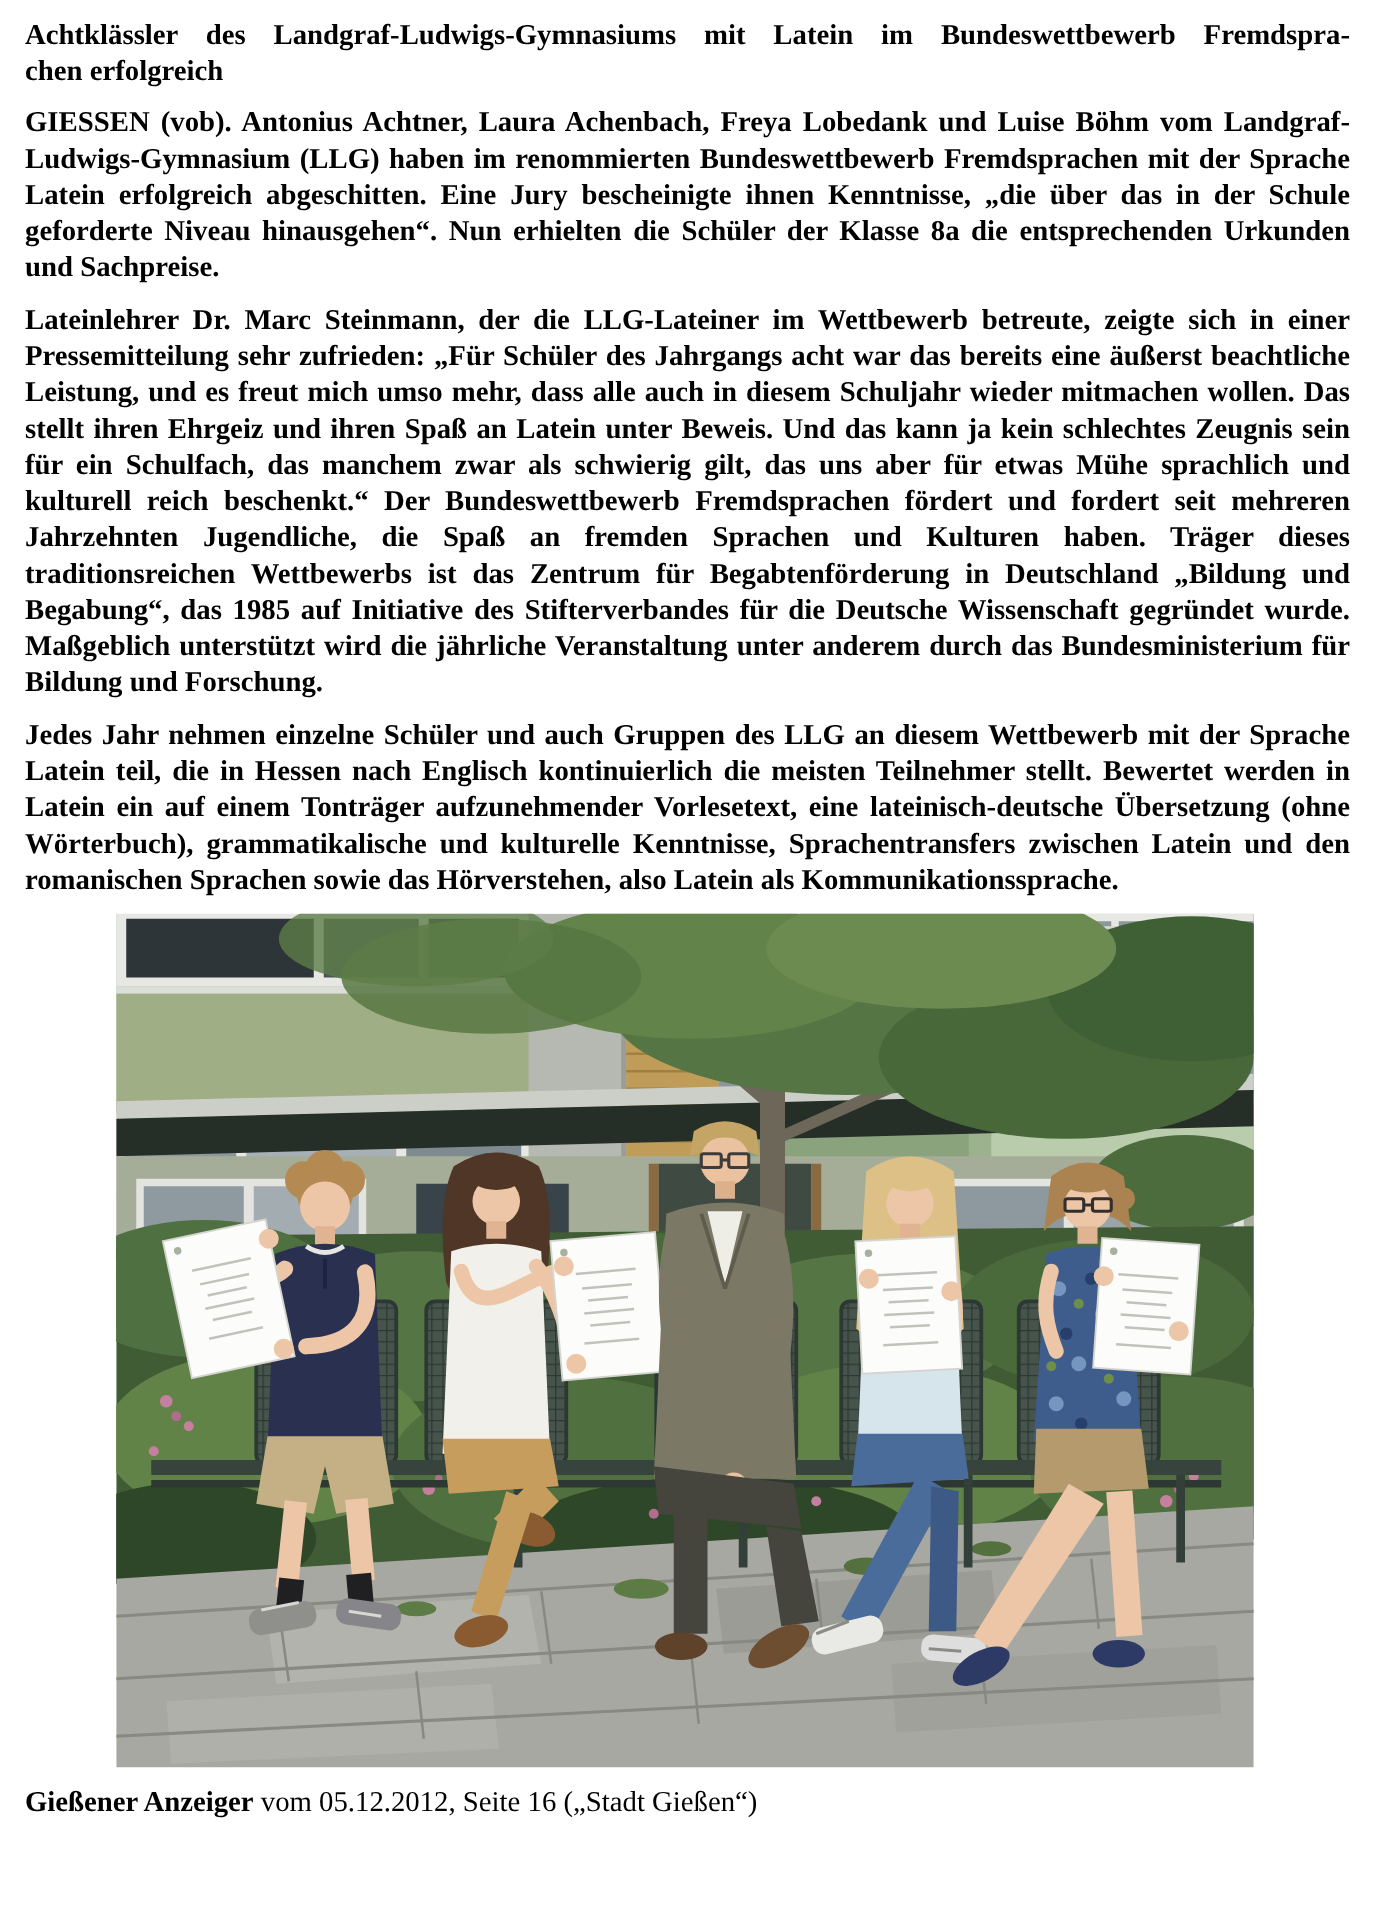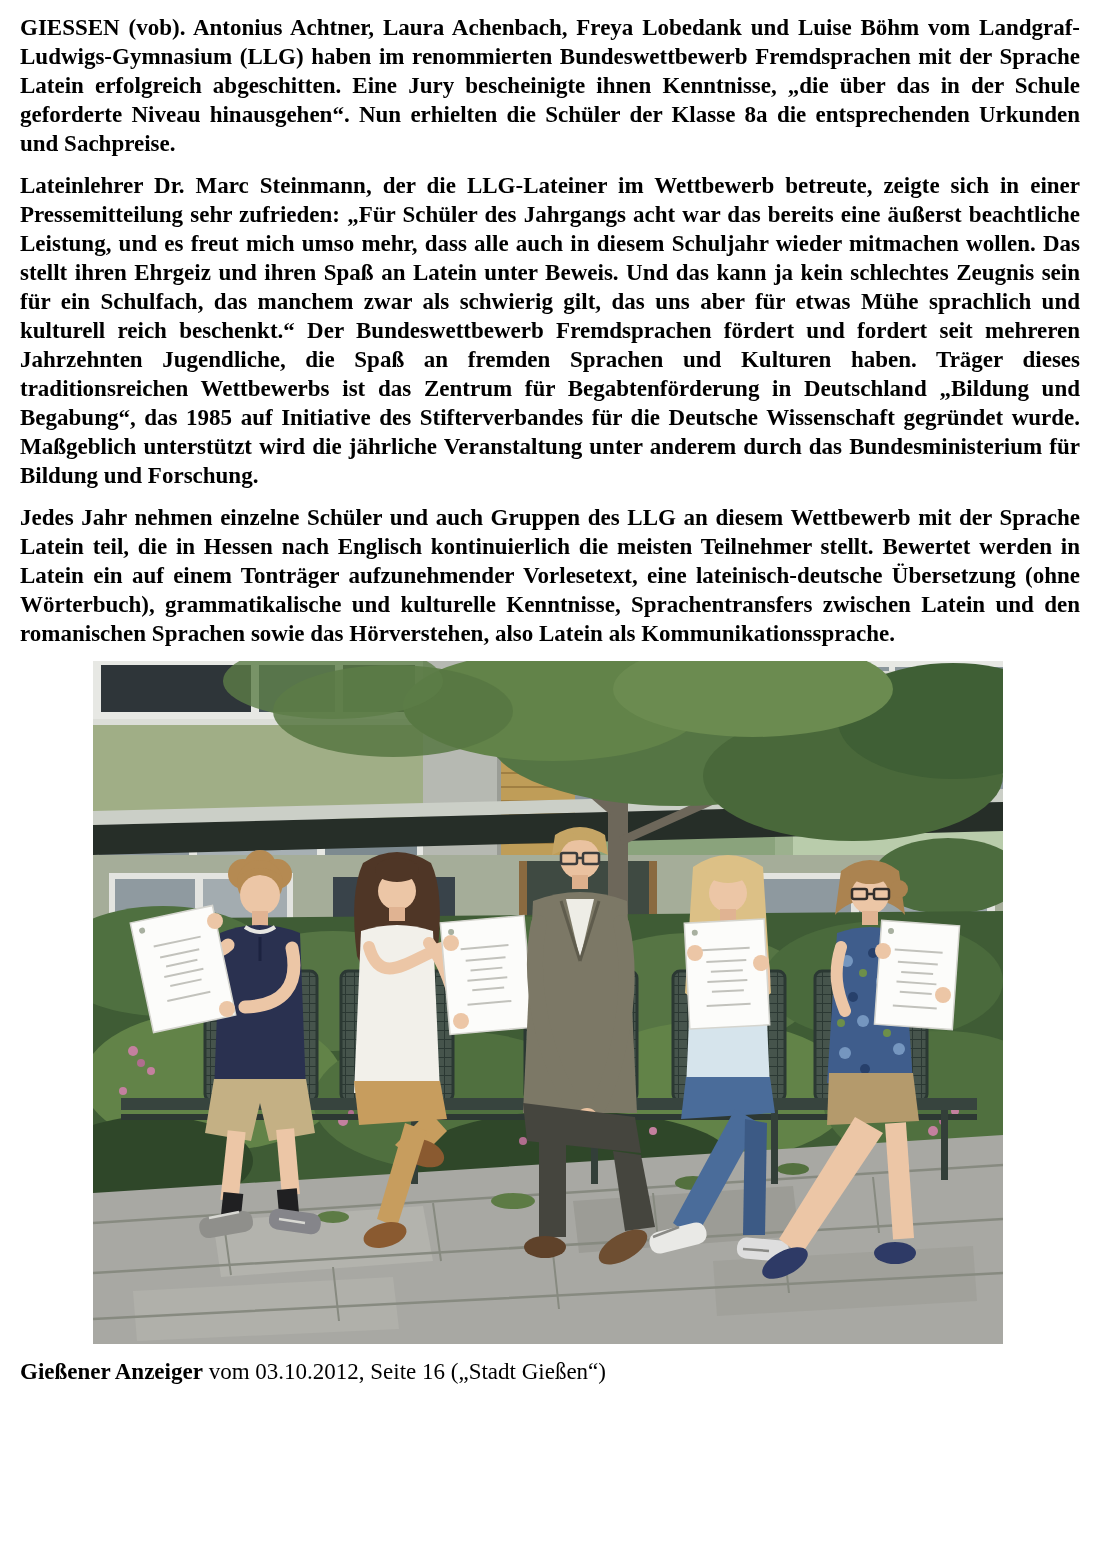--- a/index.html
+++ b/index.html
@@ -16,20 +16,24 @@
   figure.photo-fig svg{display:block;}
   p.caption{font-size:23px;line-height:29px;margin:0 0 21px 0;text-align:justify;}
   p.source{font-size:23px;line-height:29px;margin:0;}
   p.source .pub{font-weight:bold;}
 </style>
 </head>
 <body>
 
 <div class="page">
 
+  <div class="headline">
+    <div class="t-line">Achtklässler des Landgraf-Ludwigs-Gymnasiums mit Latein im Bundeswettbewerb Fremdspra-</div>
+    <div class="t-line last">chen erfolgreich</div>
+  </div>
 
   <p class="body-par">GIESSEN (vob). Antonius Achtner, Laura Achenbach, Freya Lobedank und Luise Böhm vom Landgraf-Ludwigs-Gymnasium (LLG) haben im renommierten Bundeswettbewerb Fremdsprachen mit der Sprache Latein erfolgreich abgeschitten. Eine Jury bescheinigte ihnen Kenntnisse, „die über das in der Schule geforderte Niveau hinausgehen“. Nun erhielten die Schüler der Klasse 8a die entsprechenden Urkunden und Sachpreise.</p>
 
   <p class="body-par">Lateinlehrer Dr. Marc Steinmann, der die LLG-Lateiner im Wettbewerb betreute, zeigte sich in einer Pressemitteilung sehr zufrieden: „Für Schüler des Jahrgangs acht war das bereits eine äußerst beachtliche Leistung, und es freut mich umso mehr, dass alle auch in diesem Schuljahr wieder mitmachen wollen. Das stellt ihren Ehrgeiz und ihren Spaß an Latein unter Beweis. Und das kann ja kein schlechtes Zeugnis sein für ein Schulfach, das manchem zwar als schwierig gilt, das uns aber für etwas Mühe sprachlich und kulturell reich beschenkt.“ Der Bundeswettbewerb Fremdsprachen fördert und fordert seit mehreren Jahrzehnten Jugendliche, die Spaß an fremden Sprachen und Kulturen haben. Träger dieses traditionsreichen Wettbewerbs ist das Zentrum für Begabtenförderung in Deutschland „Bildung und Begabung“, das 1985 auf Initiative des Stifterverbandes für die Deutsche Wissenschaft gegründet wurde. Maßgeblich unterstützt wird die jährliche Veranstaltung unter anderem durch das Bundesministerium für Bildung und Forschung.</p>
 
   <p class="body-par">Jedes Jahr nehmen einzelne Schüler und auch Gruppen des LLG an diesem Wettbewerb mit der Sprache Latein teil, die in Hessen nach Englisch kontinuierlich die meisten Teilnehmer stellt. Bewertet werden in Latein ein auf einem Tonträger aufzunehmender Vorlesetext, eine lateinisch-deutsche Übersetzung (ohne Wörterbuch), grammatikalische und kulturelle Kenntnisse, Sprachentransfers zwischen Latein und den romanischen Sprachen sowie das Hörverstehen, also Latein als Kommunikationssprache.</p>
 
   <figure class="photo-fig">
     <svg width="910" height="683" viewBox="0 0 910 683" role="img" aria-label="Fünf Personen mit Urkunden auf Gartenstühlen vor dem Schulgebäude: vier Schüler und ihr Lehrer">
       <defs>
@@ -318,16 +322,16 @@
           </g>
           <circle cx="790" cy="290" r="8" fill="#ecc6a6"></circle>
           <circle cx="850" cy="334" r="8" fill="#ecc6a6"></circle>
         </g>
       </g>
     </svg>
   </figure>
 
 
   <p class="source">
-    <span class="pub">Gießener Anzeiger</span><span> vom 03.10.2012, Seite 16 („Stadt Gießen“)</span>
+    <span class="pub">Gießener Anzeiger</span><span> vom 05.12.2012, Seite 16 („Stadt Gießen“)</span>
   </p>
 
 </div>
 
 </body></html>

